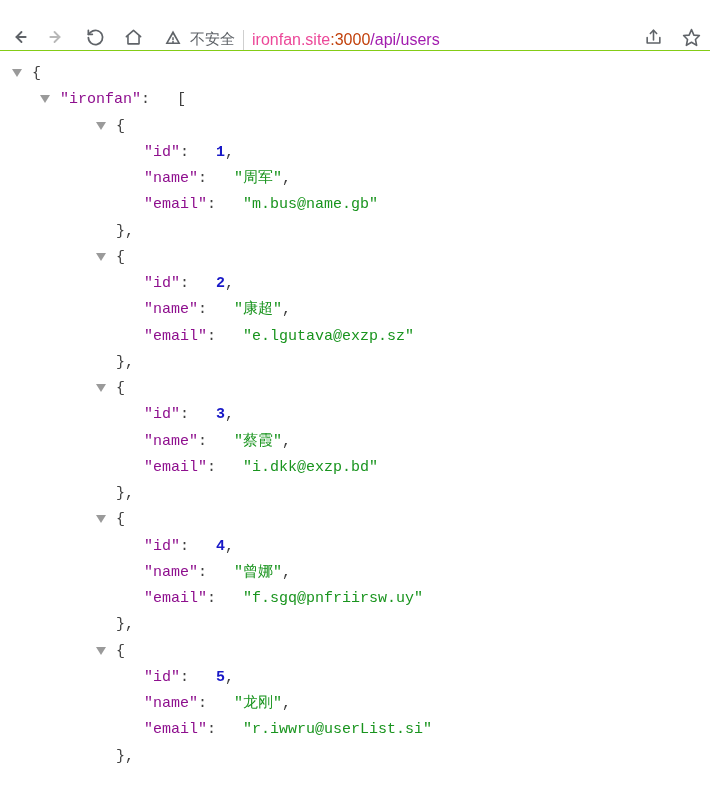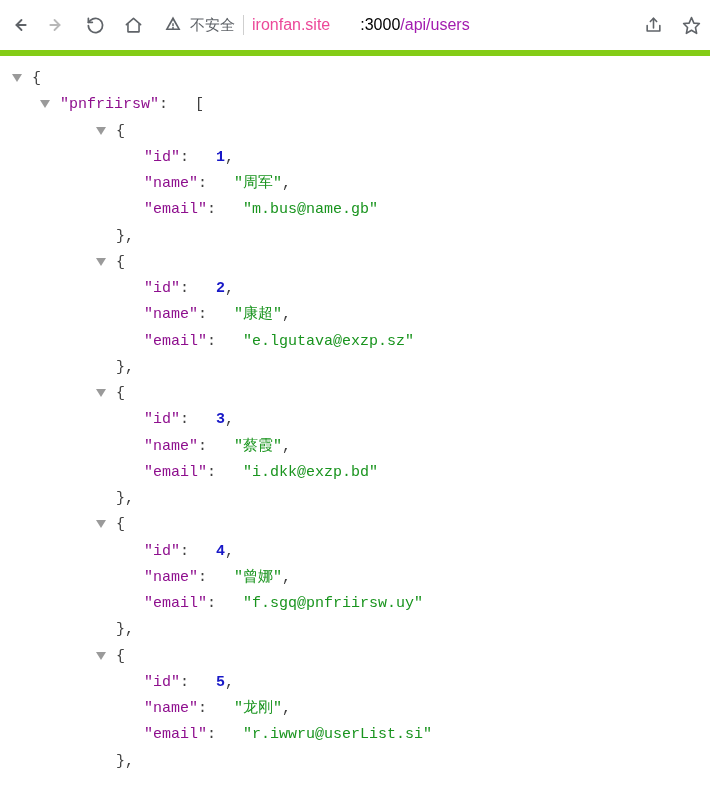--- a/index.html
+++ b/index.html
@@ -10,25 +10,25 @@
     background: #ffffff;
     font-family: Consolas, "Courier New", monospace;
     font-size: 15px;
     color: #333;
     overflow: hidden;
   }
 
   
   .toolbar {
     display: flex;
-    align-items: center;
+    align-items: flex-end;
     height: 50px;
     padding: 0 6px;
     gap: 12px;
-    border-bottom: 6px solid #84cc16;
+    border-bottom: 1px solid #84cc16;
     font-family: -apple-system, BlinkMacSystemFont, "Segoe UI", Arial, sans-serif;
     color: #5f6368;
   }
   .tb-btn {
     width: 26px;
     height: 26px;
     display: flex;
     align-items: center;
     justify-content: center;
     color: #5f6368;
@@ -50,21 +50,21 @@
     width: 1px;
     height: 20px;
     background: #cfcfcf;
   }
   .url-box {
     font-size: 16px;
     color: #202124;
     white-space: nowrap;
   }
   .url-host { color: #ec4899; }
-  .url-port { color: #000000; margin-left: 30px; }
+  .url-port { color: #c2410c; }
   .url-path { color: #a21caf; }
 
   
   .json-viewer {
     padding: 10px 8px 4px 10px;
     line-height: 1.75;
     font-size: 15px;
   }
   .line {
     display: flex;
@@ -168,21 +168,21 @@
     <span class="pad" style="width:8px"></span>
     <span class="brace">{</span>
   </div>
 
   <div class="line">
     <span class="pad w1"></span>
     <span class="arrow"><svg width="10" height="10" viewBox="0 0 10 10">
           <polygon points="0,0 10,0 5,8" fill="#9a9a9a"></polygon>
         </svg></span>
     <span class="pad" style="width:8px"></span>
-    <span class="key">"<span>pnfriirsw</span>"</span><span class="colon">:   </span><span class="brace">[</span>
+    <span class="key">"<span>ironfan</span>"</span><span class="colon">:   </span><span class="brace">[</span>
   </div>
 
   <div id="users-holder">
     <div class="line">
       <span class="pad w3"></span><span class="arrow"><svg width="10" height="10" viewBox="0 0 10 10">
             <polygon points="0,0 10,0 5,8" fill="#9a9a9a"></polygon>
           </svg></span><span class="pad" style="width:8px"></span><span class="brace">{</span>
     </div>
     <div class="line">
       <span class="pad w4"></span><span class="pad" style="width:22px"></span>

